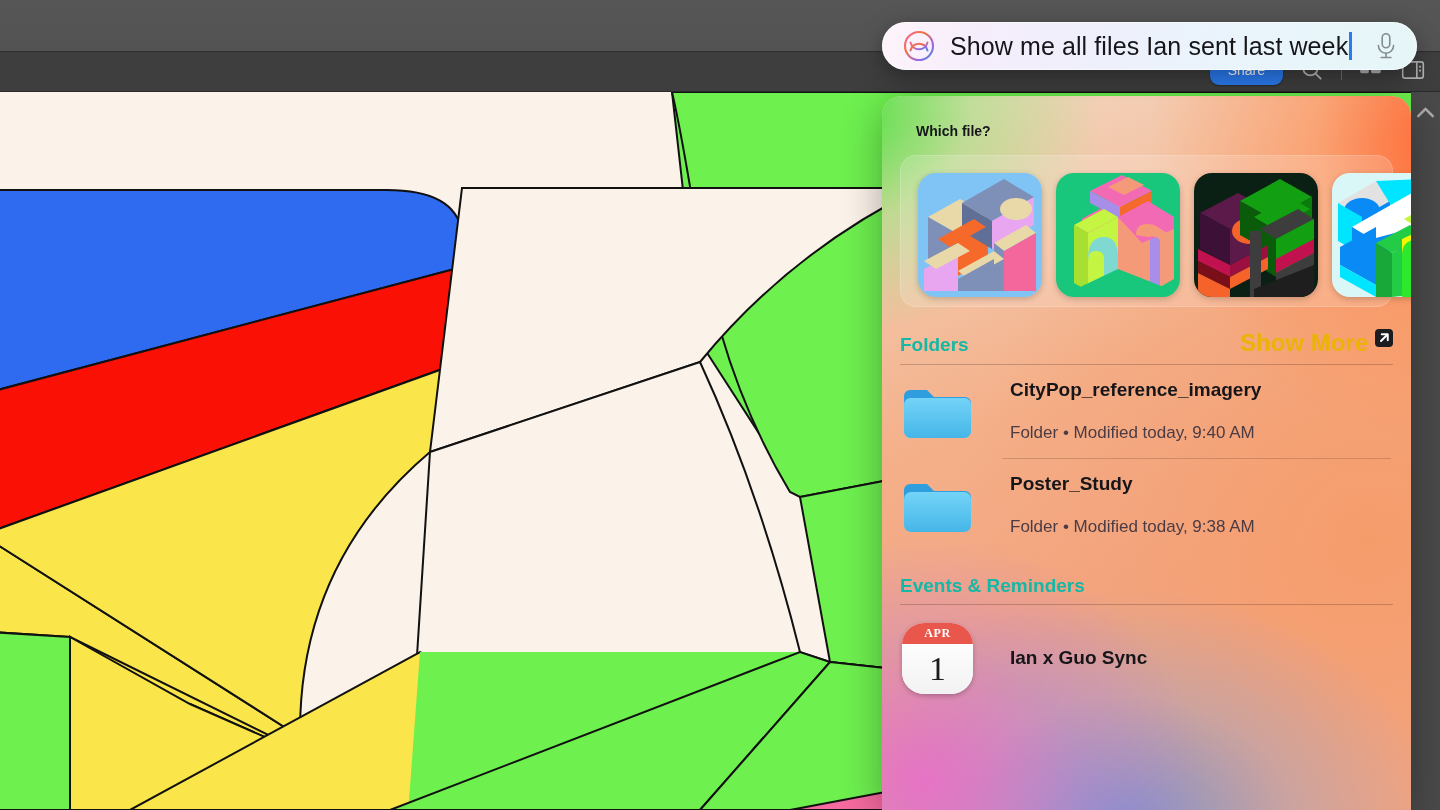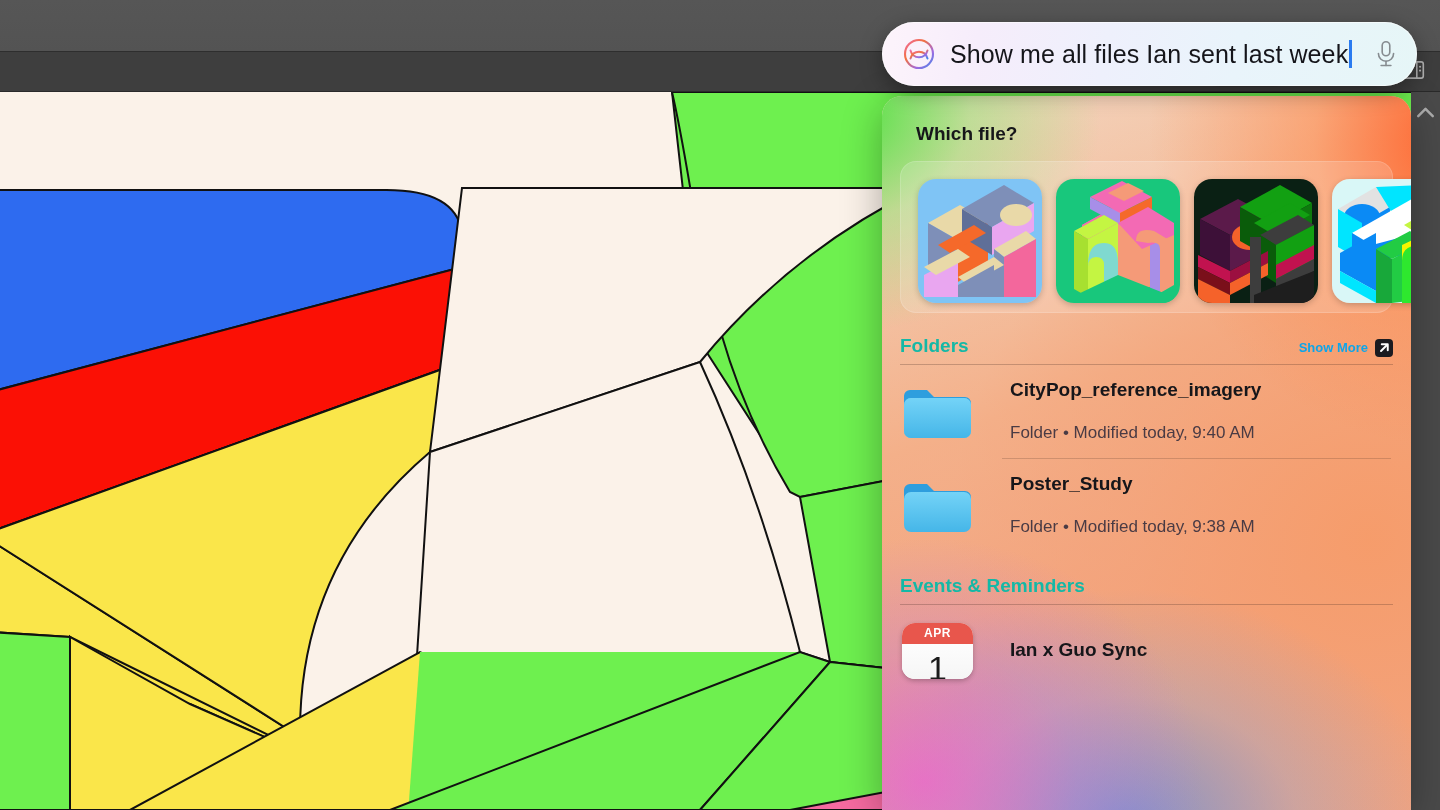--- a/index.html
+++ b/index.html
@@ -41,21 +41,21 @@
   
   .right-rail {
     position: absolute; right: 0; top: 92px; width: 29px; height: 718px;
     background: #4a4a4a;
   }
   .rail-chev { position: absolute; left: 0; top: 8px; width: 29px; height: 24px;
     display: flex; align-items: center; justify-content: center; opacity: .75; }
 
   
   .search-wrap {
-    position: absolute; left: 882px; top: 22px; width: 535px; height: 64px;
+    position: absolute; left: 882px; top: 22px; width: 535px; height: 48px;
     border-radius: 32px;
     background: linear-gradient(100deg,#fdf4fb 0%, #f6edfb 18%, #eef0fc 42%, #e9f4fb 66%, #e6f6f7 100%);
     box-shadow: 0 6px 22px rgba(0,0,0,.35), 0 0 0 1px rgba(255,255,255,.55) inset;
     display: flex; align-items: center; padding: 0 18px 0 20px; gap: 14px;
     z-index: 6;
   }
   .siri-glyph { width: 34px; height: 34px; flex: 0 0 34px; }
   .search-text {
     flex: 1 1 auto; font-size: 25px; color: #15151a; letter-spacing: .1px;
     white-space: nowrap; overflow: hidden; position: relative;
@@ -76,52 +76,52 @@
     background:
       radial-gradient(120% 90% at 108% 6%, rgba(255,92,36,.92) 0%, rgba(255,140,80,.55) 22%, rgba(255,170,120,0) 48%),
       radial-gradient(95% 60% at -8% 2%, rgba(64,225,50,.95) 0%, rgba(130,235,110,.45) 26%, rgba(180,240,160,0) 52%),
       radial-gradient(85% 55% at 8% 96%, rgba(236,96,214,.72) 0%, rgba(190,120,230,.34) 34%, rgba(190,150,230,0) 62%),
       radial-gradient(90% 50% at 46% 102%, rgba(74,136,235,.68) 0%, rgba(120,165,235,.3) 36%, rgba(150,180,235,0) 66%),
       radial-gradient(110% 80% at 92% 62%, rgba(246,156,106,.95) 0%, rgba(244,163,120,.65) 40%, rgba(244,170,130,.25) 72%),
       linear-gradient(160deg, #f3e7d8 0%, #f4b28c 40%, #f2a07e 70%, #efa183 100%);
   }
   .panel-inner { position: absolute; inset: 0; padding: 0 16px; }
 
-  .panel-title { font-size: 19px; font-weight: 700; color: #16161a; padding: 27px 4px 16px 18px; }
+  .panel-title { font-size: 14px; font-weight: 700; color: #16161a; padding: 27px 4px 16px 18px; }
 
   .card {
     margin: 0 2px; border-radius: 16px;
     background: rgba(255,255,255,.17);
     box-shadow: inset 0 0 0 1px rgba(255,255,255,.16);
     padding: 18px 18px 10px 18px;
   }
   .card-title { font-size: 16.5px; font-weight: 700; color: #18181c; margin-bottom: 14px; }
 
   .thumbs { display: flex; gap: 14px; }
   .thumb { width: 124px; height: 124px; flex: 0 0 124px; border-radius: 18px; overflow: hidden;
     box-shadow: 0 2px 6px rgba(0,0,0,.2); }
   .thumb svg { display: block; width: 124px; height: 124px; }
 
   .sec-head { display: flex; align-items: baseline; justify-content: space-between;
     padding: 22px 2px 7px 2px; }
   .sec-title { font-size: 19px; font-weight: 700; color: #14b8a6; }
-  .show-more { font-size: 13px; font-weight: 700; color: #0ea5e9; display: flex; align-items: center; gap: 7px; }
+  .show-more { font-size: 24px; font-weight: 700; color: #eab308; display: flex; align-items: flex-start; gap: 7px; }
   .sm-box { width: 18px; height: 18px; border-radius: 4px; background: #1b1b20;
     display: flex; align-items: center; justify-content: center; }
   .rule { height: 1px; background: rgba(60,40,30,.26); margin: 0 2px; }
 
   .row { display: flex; align-items: center; gap: 37px; padding: 13px 2px 13px 4px; }
   .row-body { flex: 1 1 auto; min-width: 0; }
   .row-title { font-size: 19px; font-weight: 700; color: #16161a; line-height: 1.3; }
   .row-sub { font-size: 17px; color: #4a3b44; line-height: 1.45; margin-top: 18px; }
   .row-rule { height: 1px; background: rgba(60,40,30,.2); margin-left: 104px; margin-right: 4px; }
 
   .folder-ico { width: 71px; height: 56px; flex: 0 0 71px; }
-  .cal-ico { width: 71px; height: 56px; flex: 0 0 71px; border-radius: 13px; overflow: hidden;
-    box-shadow: 0 2px 5px rgba(0,0,0,.24); background: #fff; }
+  .cal-ico { width: 71px; height: 71px; flex: 0 0 71px; border-radius: 22px; overflow: hidden;
+    box-shadow: 0 2px 5px rgba(0,0,0,.24); background: #fff; font-family: Liberation Serif, serif; }
   .cal-top { height: 21px; background: #e8564c; color: #fff; font-size: 12px; font-weight: 700;
     display: flex; align-items: center; justify-content: center; letter-spacing: .6px; }
   .cal-day { height: 50px; display: flex; align-items: center; justify-content: center;
     font-size: 34px; color: #1b1b1b; font-weight: 300;
     background: linear-gradient(180deg,#fdfdfd,#f2f2f2); }
 </style>
 </head>
 <body>
 
 <div id="root">

